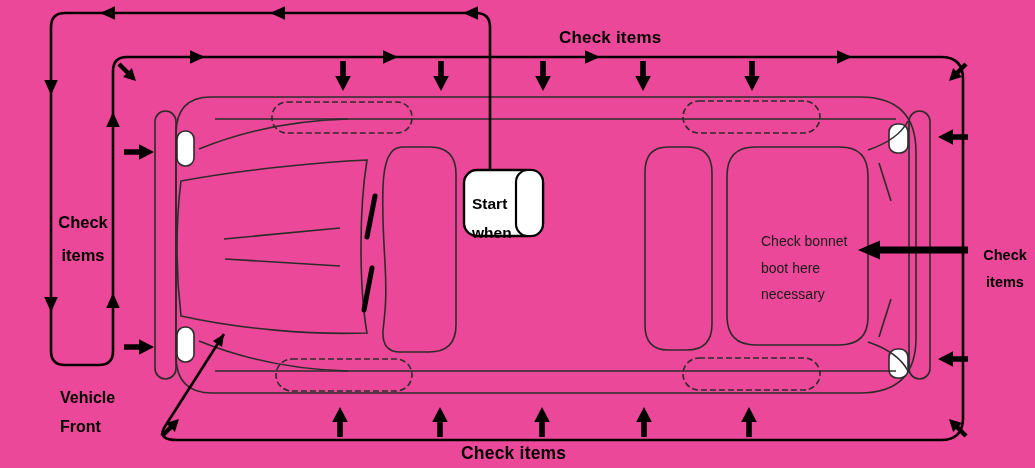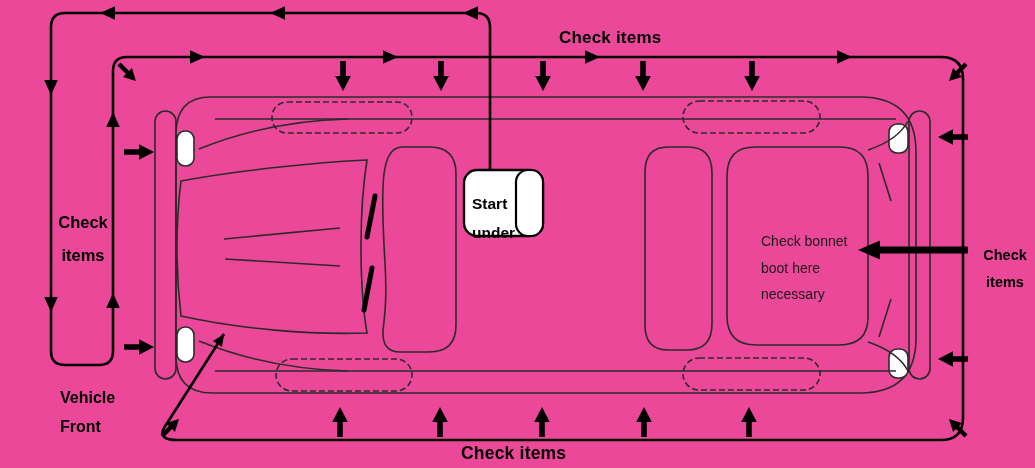--- a/index.html
+++ b/index.html
@@ -128,21 +128,21 @@
 
   <div class="lbl lbl-check-bottom">Check items</div>
 
   <div class="lbl lbl-vehicle-front">
     <span>Vehicle</span>
     <span>Front</span>
   </div>
 
   <div class="lbl lbl-start-here">
     <span>Start</span>
-    <span>under</span>
+    <span>when</span>
   </div>
 
 
   <div class="lbl lbl-boot">
     <span>Check bonnet</span>
     <span>boot here</span>
     <span>necessary</span>
   </div>
 
 </div>

